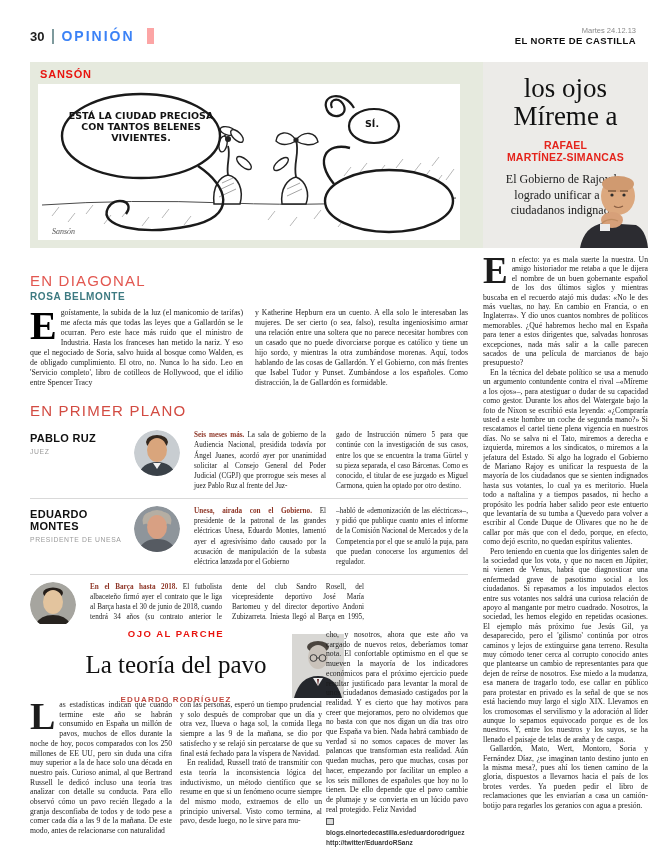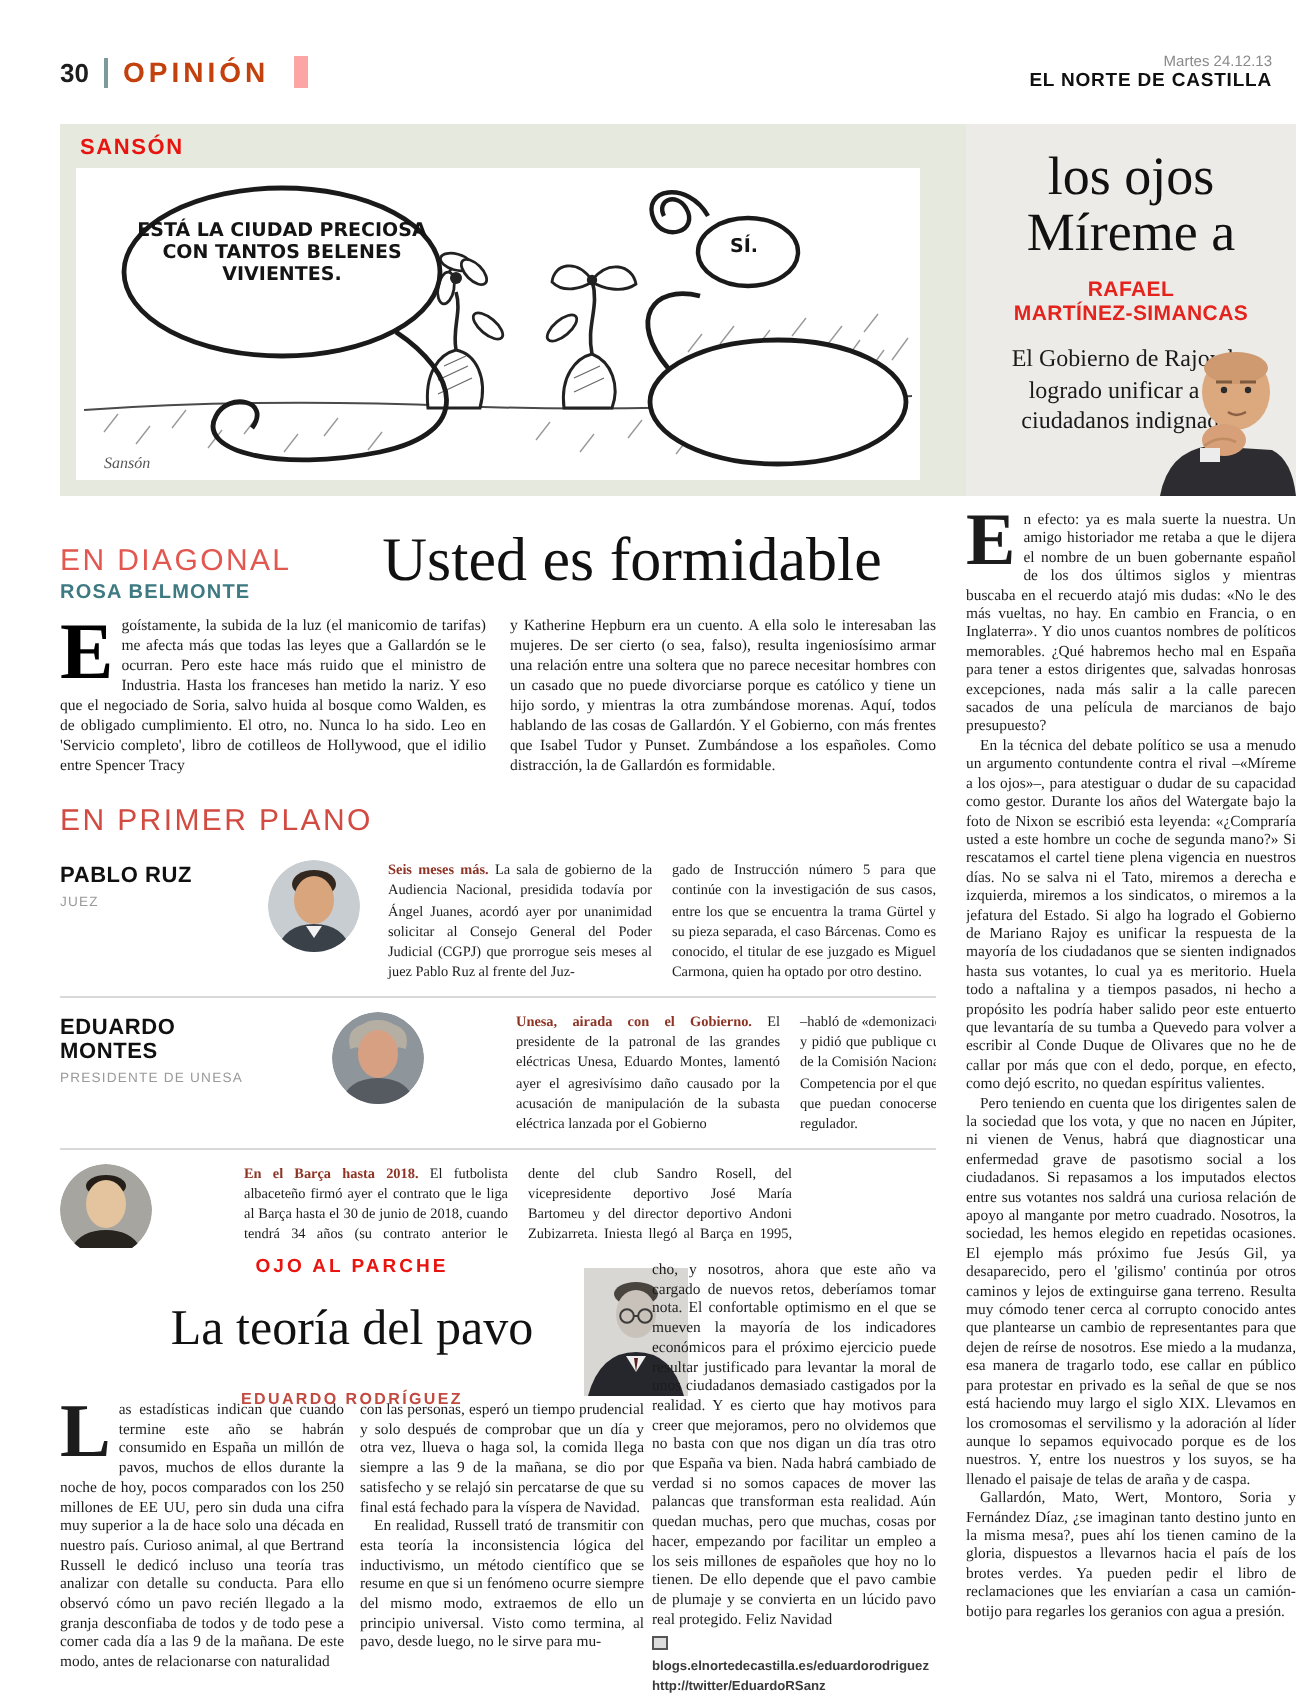--- a/index.html
+++ b/index.html
@@ -4,21 +4,21 @@
 <style>
   html,body{margin:0;padding:0;background:#fff;}
   .page{position:relative;width:650px;height:852px;background:#ffffff;overflow:hidden;
         font-family:"Liberation Serif",serif;color:#1c1c1c;}
 
   
   .hdr{position:absolute;left:30px;top:26px;right:14px;height:24px;font-family:"Liberation Sans",sans-serif;}
   .hdr-left{position:absolute;left:0;top:2px;display:flex;align-items:center;}
   .pageno{font-weight:bold;font-size:13px;color:#1d1d1d;}
   .hdr-bar{display:inline-block;width:2px;height:15px;background:#7e9a9d;margin:0 7px 0 8px;}
-  .section-name{font-weight:bold;font-size:14px;letter-spacing:2px;color:#c2410c;
+  .section-name{font-weight:bold;font-size:14px;letter-spacing:2px;color:#3b82f6;
                 border-right:7px solid #fca5a5;padding-right:12px;}
   .hdr-right{position:absolute;right:0;top:0;text-align:right;line-height:1.2;}
   .hdr-date{font-size:7.5px;color:#8a8a8a;}
   .hdr-paper{font-size:9.5px;font-weight:bold;letter-spacing:.4px;color:#101010;}
 
   
   .cartoon{position:absolute;left:30px;top:62px;width:438px;height:186px;background:#e6eade;padding-left:42px;}
   .cartoon-title{position:absolute;left:10px;top:6px;font:bold 11px "Liberation Sans",sans-serif;
                  letter-spacing:.8px;color:#e8140f;}
   .cartoon-panel{position:absolute;left:8px;top:22px;width:422px;height:156px;background:#fff;}
@@ -38,21 +38,21 @@
   .diag-title{position:absolute;left:136px;top:-2px;width:300px;text-align:center;
               font-size:31px;color:#111;}
   .diag-body{position:absolute;left:0;top:44px;width:438px;display:flex;gap:12px;}
   .dcol{width:213px;font-size:7.8px;line-height:10px;text-align:justify;}
   .dropcap{float:left;font-weight:bold;font-size:40px;line-height:33px;padding:1px 4px 0 0;color:#000;}
 
   
   .primer{position:absolute;left:30px;top:402px;width:438px;height:222px;overflow:hidden;}
   .primer-header{font:15px "Liberation Sans",sans-serif;color:#d24b42;letter-spacing:1.2px;margin:0 0 4px 0;}
   .prow{display:flex;align-items:flex-start;padding:7px 0 6px 0;}
-  .prow + .prow{border-top:1px solid #d9d9d9;gap:32px;}
+  .prow + .prow{border-top:1px solid #d9d9d9;}
   .pname{width:104px;flex:none;font-family:"Liberation Sans",sans-serif;padding-top:2px;}
   .pname .nm{font-weight:bold;font-size:11px;letter-spacing:.3px;color:#101010;line-height:1.15;}
   .pname .role{font-size:6.8px;color:#9a9a9a;letter-spacing:.6px;margin-top:3px;}
   .pphoto{width:46px;height:46px;border-radius:50%;overflow:hidden;flex:none;margin-right:14px;}
   .ptext{display:flex;gap:10px;}
   .pcol{width:132px;font-size:7.2px;line-height:10.3px;text-align:justify;}
   .lead{font-weight:bold;color:#8d3425;}
 
   
   .pavo{position:absolute;left:30px;top:624px;width:438px;height:228px;overflow:hidden;}
@@ -150,21 +150,20 @@
         <text x="14" y="150" font-size="8" font-style="italic" fill="#555" font-family="Liberation Serif, serif">Sansón</text>
       </svg>
       <div class="bubble-text bt1">ESTÁ LA CIUDAD PRECIOSA CON TANTOS BELENES VIVIENTES.</div>
       <div class="bubble-text bt2">SÍ.</div>
     </div>
   </div>
 
   <div class="diagonal">
     <div class="kick-diag">EN DIAGONAL</div>
     <div class="auth-diag">ROSA BELMONTE</div>
-    <h1 class="diag-title" style="margin:0;font-weight:normal;">Usted es formidable</h1>
     <div class="diag-body">
       <div class="dcol"><span class="dropcap">E</span><span>goístamente, la subida de la luz (el manicomio de tarifas) me afecta más que todas las leyes que a Gallardón se le ocurran. Pero este hace más ruido que el ministro de Industria. Hasta los franceses han metido la nariz. Y eso que el negociado de Soria, salvo huida al bosque como Walden, es de obligado cumplimiento. El otro, no. Nunca lo ha sido. Leo en 'Servicio completo', libro de cotilleos de Hollywood, que el idilio entre Spencer Tracy</span></div>
       <div class="dcol">y Katherine Hepburn era un cuento. A ella solo le interesaban las mujeres. De ser cierto (o sea, falso), resulta ingeniosísimo armar una relación entre una soltera que no parece necesitar hombres con un casado que no puede divorciarse porque es católico y tiene un hijo sordo, y mientras la otra zumbándose morenas. Aquí, todos hablando de las cosas de Gallardón. Y el Gobierno, con más frentes que Isabel Tudor y Punset. Zumbándose a los españoles. Como distracción, la de Gallardón es formidable.</div>
     </div>
   </div>
 
   <div class="primer">
     <div class="primer-header">EN PRIMER PLANO</div>
 
     <div class="prow">

